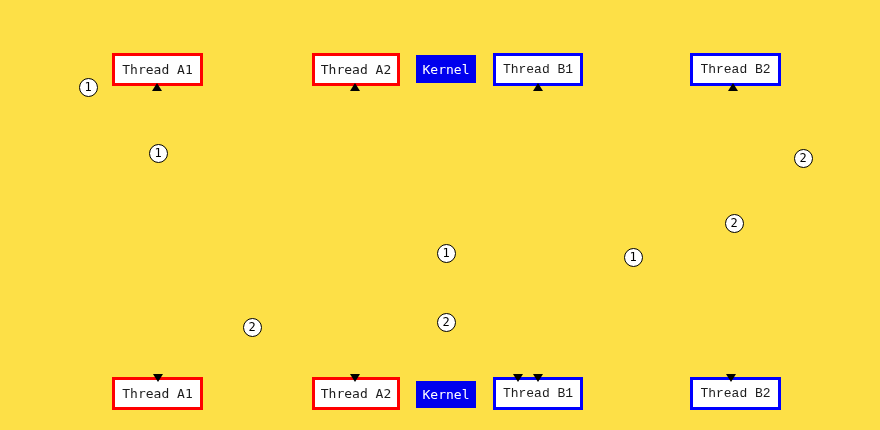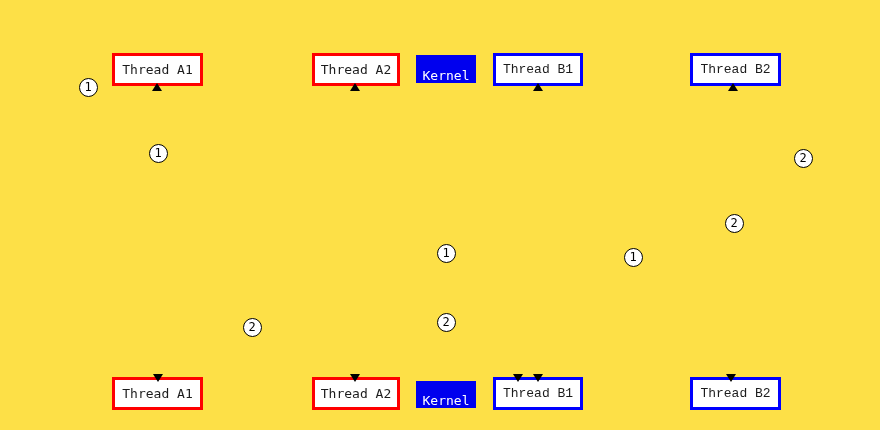--- a/index.html
+++ b/index.html
@@ -26,21 +26,20 @@
     letter-spacing: 0px;
     color: #1c1c1c;
     z-index: 2;
   }
   .node-box.red   { border: 3px solid #ff0000; }
   .node-box.blue  { border: 3px solid #0000ff; font-family: Liberation Mono, monospace; }
   .node-box.kernel {
     background: #0000ee;
     border: none;
     color: #ffffff;
-    align-items: flex-end;
   }
   .step-circle {
     position: absolute;
     box-sizing: border-box;
     width: 19px;
     height: 19px;
     border-radius: 50%;
     background: #ffffff;
     border: 1px solid #000000;
     display: flex;

